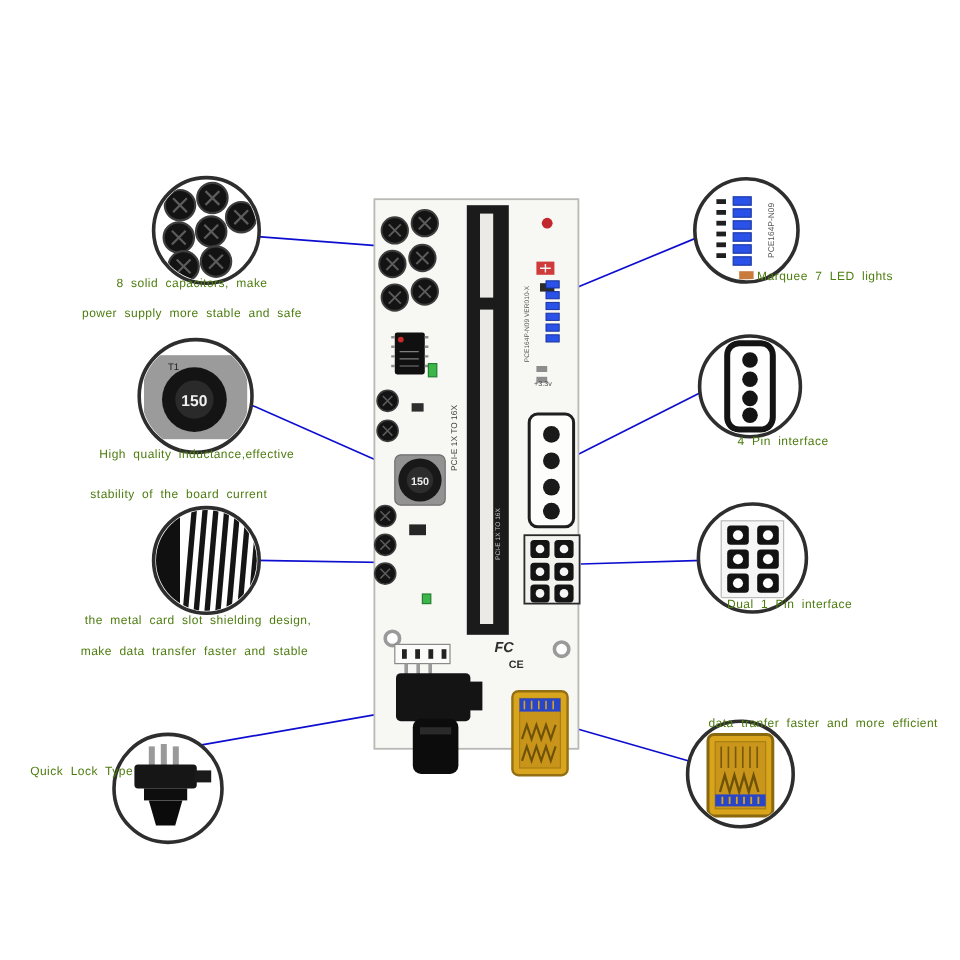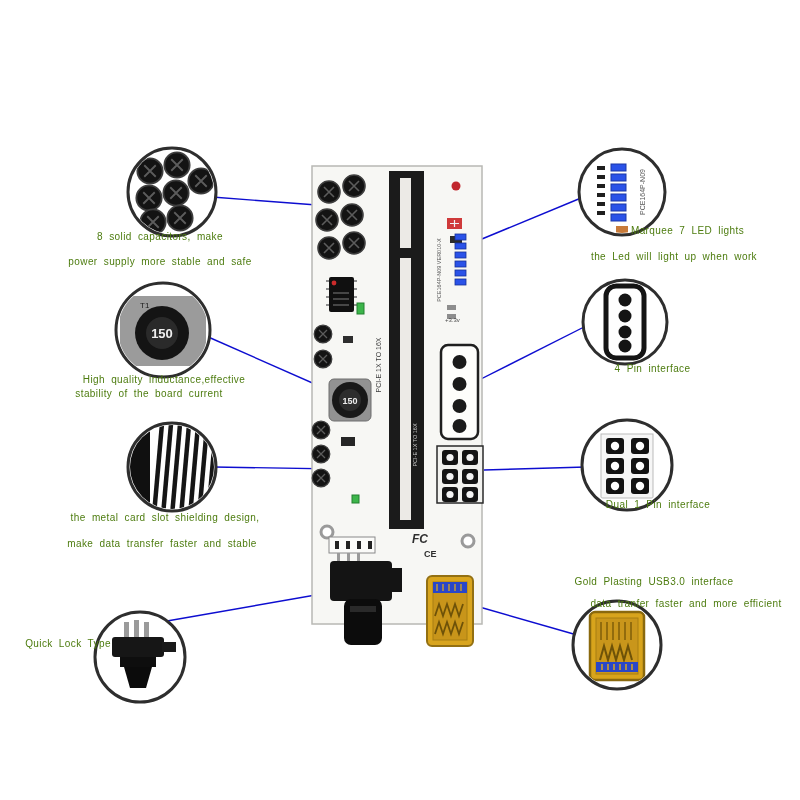--- a/index.html
+++ b/index.html
@@ -296,30 +296,28 @@
       <rect x="596" y="662" width="42" height="10" fill="#2946c8"></rect>
       <path d="M602,664 v6 M608,664 v6 M614,664 v6 M620,664 v6 M626,664 v6 M632,664 v6" stroke="#d8a41c" stroke-width="1.5"></path>
     </g>
   </g>
 </svg>
 
 <div class="callout-text" style="left:30px;top:231px;width:260px">8 solid capacitors, make</div>
 <div class="callout-text" style="left:5px;top:256px;width:310px">power supply more  stable and safe</div>
 
 <div class="callout-text" style="left:18px;top:374px;width:292px">High quality inductance,effective</div>
-<div class="callout-text" style="left:18px;top:388px;width:262px">stability of the board current</div>
+<div class="callout-text" style="left:18px;top:407px;width:262px">stability of the board current</div>
 
 <div class="callout-text" style="left:12px;top:538px;width:300px">make data transfer faster and stable</div>
 <div class="callout-text" style="left:15px;top:512px;width:300px">the metal card slot shielding design,</div>
 
 <div class="callout-text" style="left:8px;top:638px;width:120px">Quick Lock Type</div>
 
 <div class="callout-text" style="left:575px;top:225px;width:225px">Marquee 7 LED lights</div>
-<div class="callout-text" style="left:548px;top:251px;width:252px">the Led will light up when work</div>
 
 <div class="callout-text" style="left:575px;top:363px;width:155px">4 Pin interface</div>
 
 <div class="callout-text" style="left:568px;top:499px;width:180px">Dual 1 Pin interface</div>
 
-<div class="callout-text" style="left:530px;top:576px;width:248px">Gold Plasting USB3.0 interface</div>
 <div class="callout-text" style="left:552px;top:598px;width:268px">data tranfer faster and more efficient</div>
 
 </div>
 
 </body></html>

